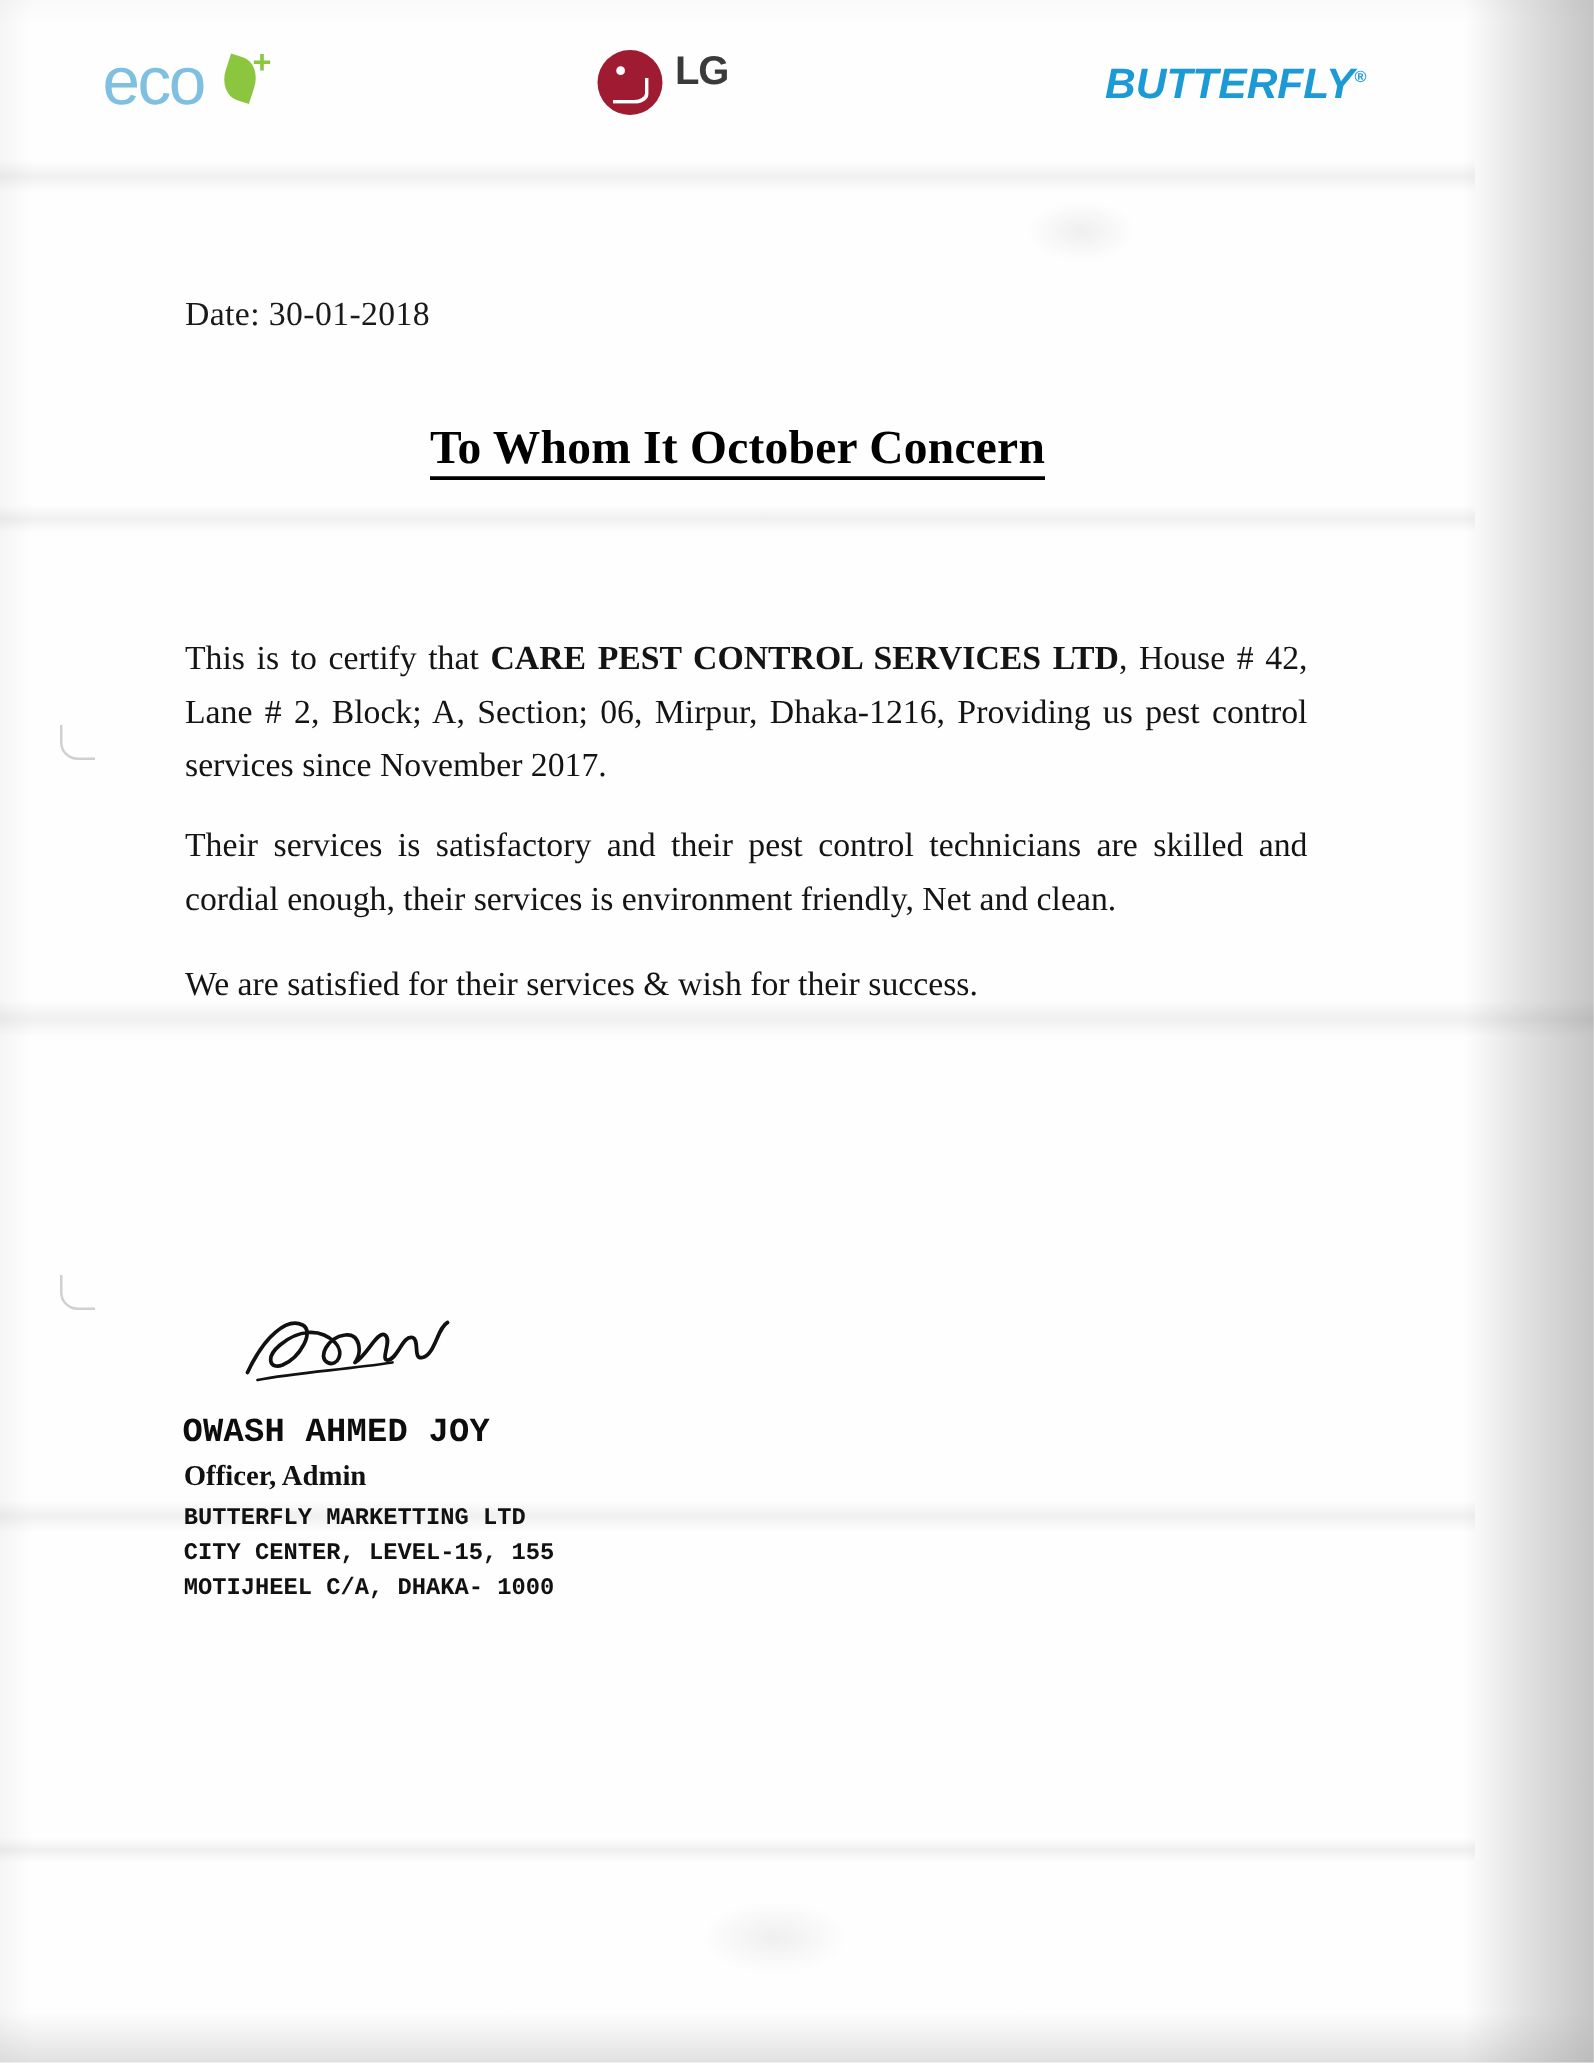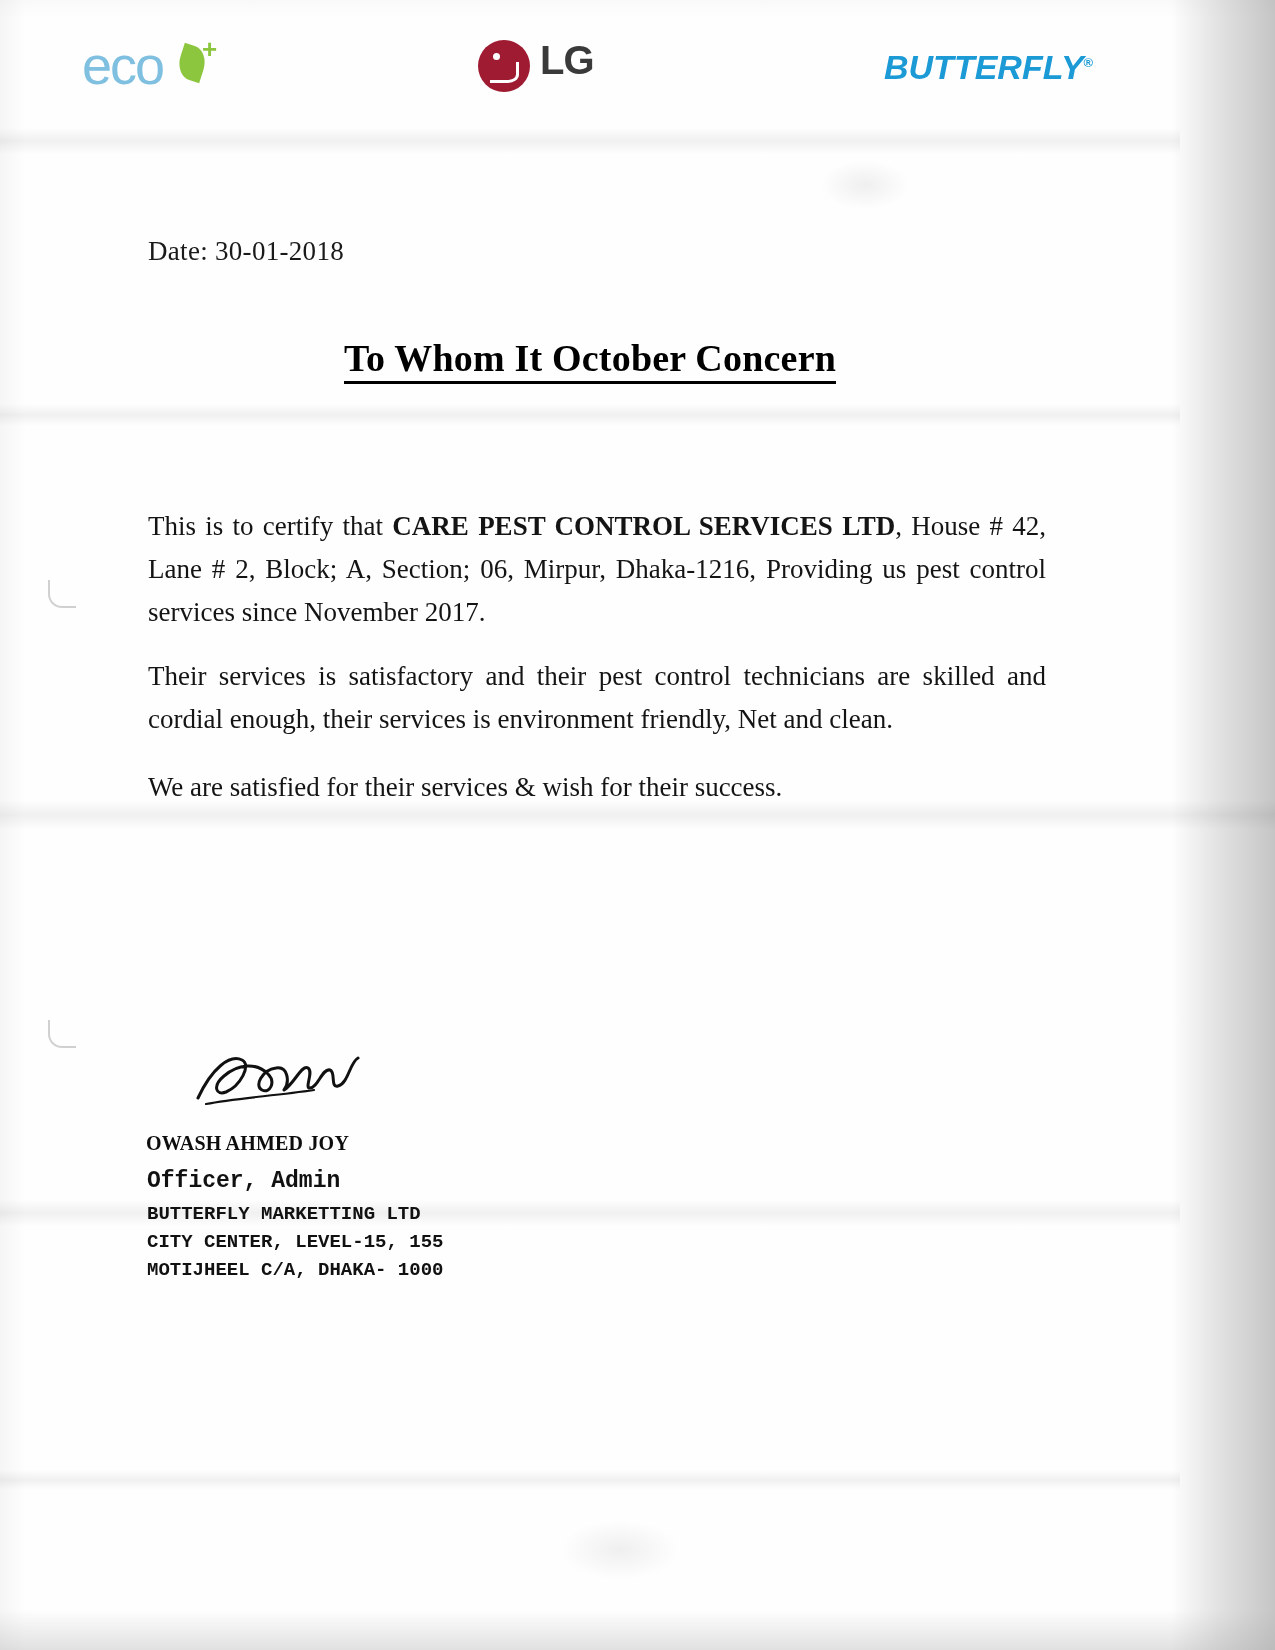--- a/index.html
+++ b/index.html
@@ -124,21 +124,21 @@
     width: 26px; height: 18px;
     border-bottom: 3px solid #ffffff;
     border-right: 3px solid #ffffff;
     border-radius: 0 0 40% 0;
   }
   .lg-text {
     position: absolute;
     left: 62px; top: -2px;
     font-family: "Liberation Sans", sans-serif;
     font-weight: 700;
-    font-size: 40px;
+    font-size: 32px;
     color: #3a3a3a;
     letter-spacing: -1px;
   }
 
   .logo-butterfly {
     position: absolute;
     left: 884px; top: 48px;
     font-family: "Liberation Sans", sans-serif;
     font-weight: 700;
     font-style: italic;
@@ -193,30 +193,30 @@
   .signature {
     position: absolute;
     left: 190px; top: 1040px;
     width: 180px; height: 80px;
   }
   .signature svg { display: block; }
 
   .sig-name {
     position: absolute;
     left: 146px; top: 1132px;
-    font-family: Liberation Serif, serif;
-    font-size: 20px;
+    font-family: Liberation Mono, monospace;
+    font-size: 27px;
     font-weight: 700;
     color: #0d0d0d;
     letter-spacing: 0.2px;
   }
   .sig-role {
     position: absolute;
     left: 147px; top: 1168px;
-    font-family: Liberation Mono, monospace;
+    font-family: Liberation Serif, serif;
     font-size: 23px;
     font-weight: 700;
     color: #111;
   }
   .sig-org {
     position: absolute;
     left: 147px; top: 1200px;
     font-family: Liberation Mono, monospace;
     font-size: 19px;
     font-weight: 700;

